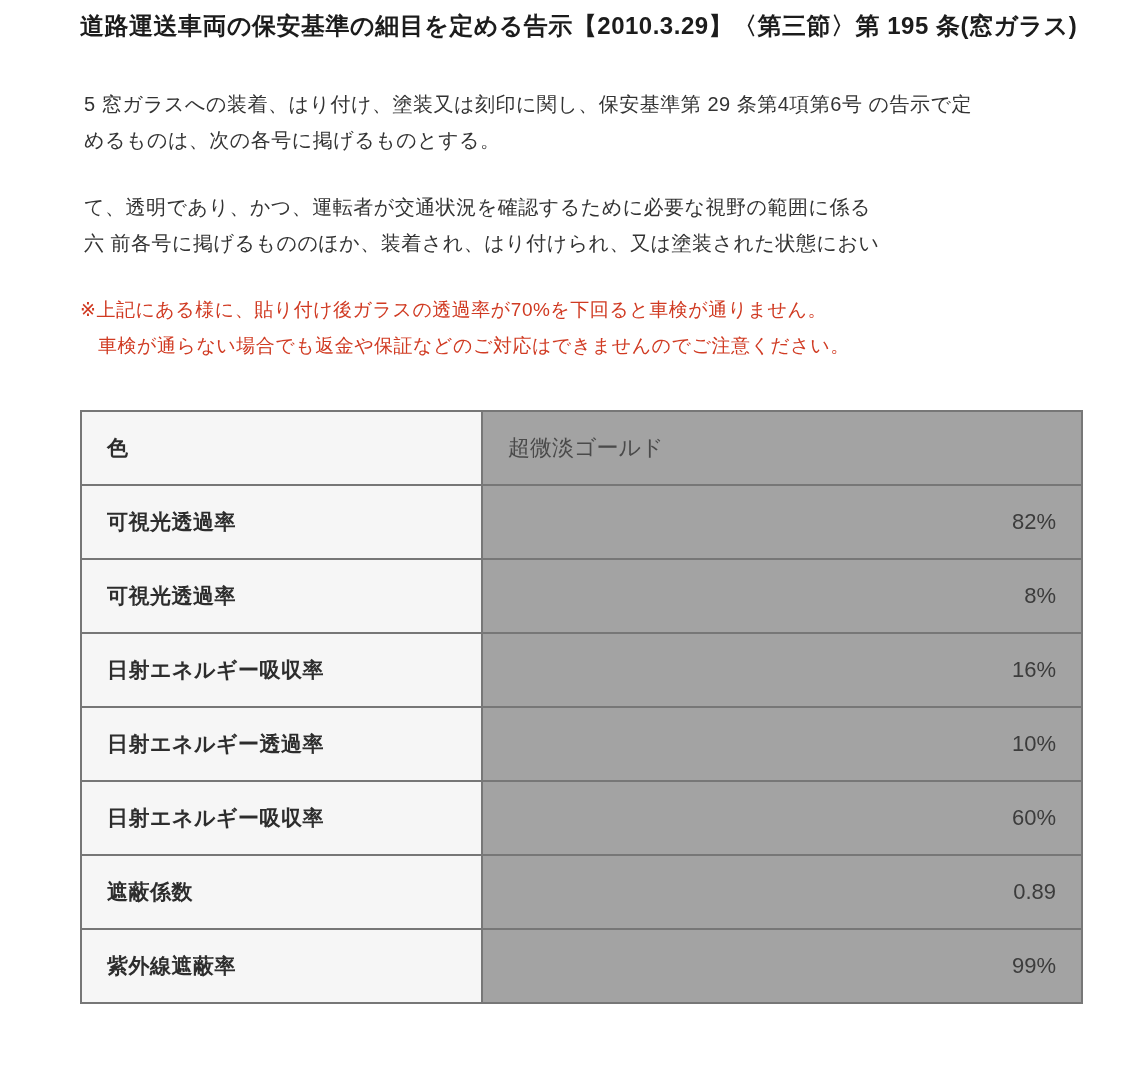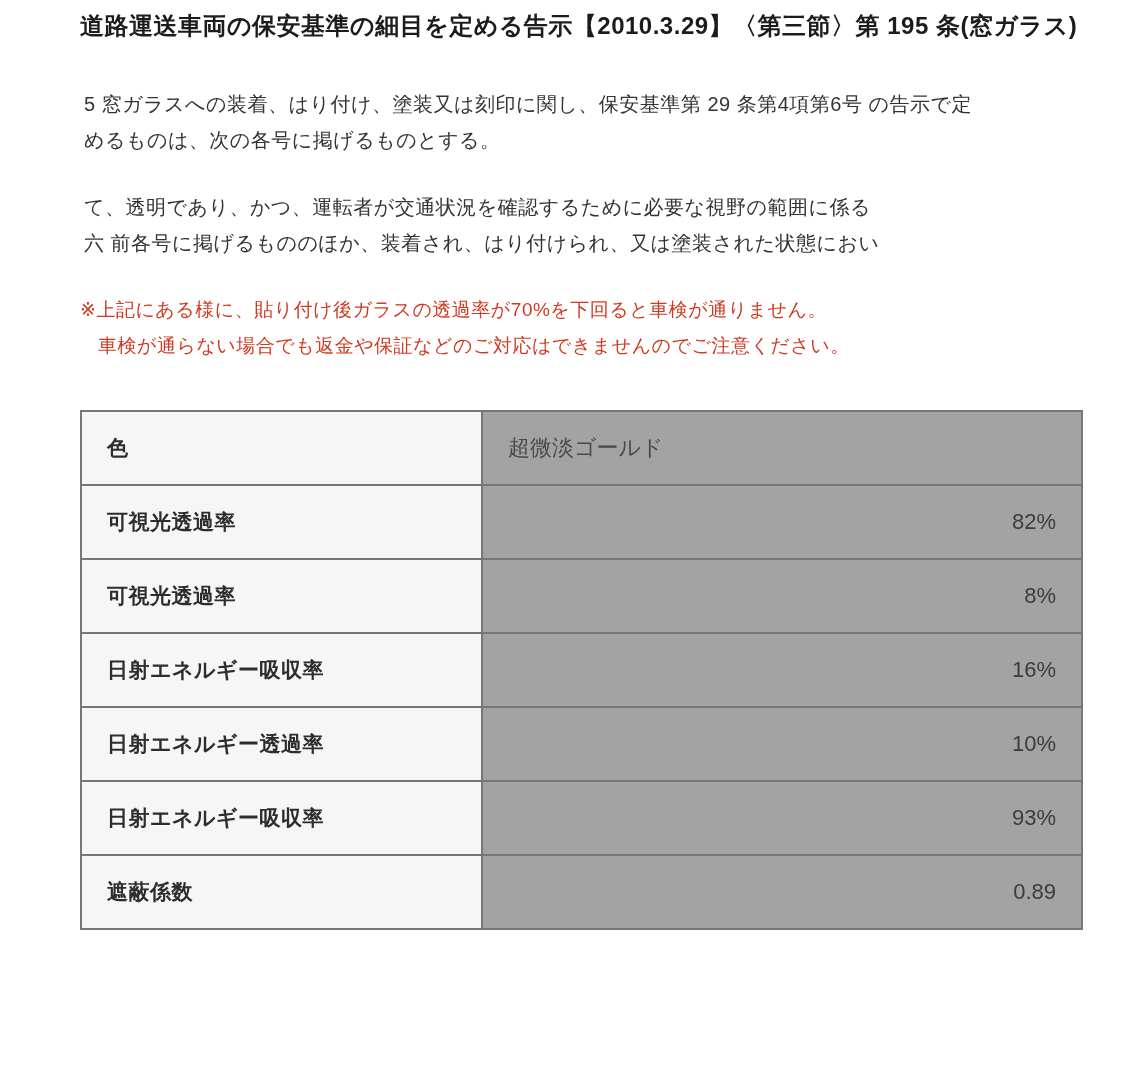--- a/index.html
+++ b/index.html
@@ -115,22 +115,26 @@
       <tr>
         <th>日射エネルギー吸収率</th>
         <td>16%</td>
       </tr>
       <tr>
         <th>日射エネルギー透過率</th>
         <td>10%</td>
       </tr>
       <tr>
         <th>日射エネルギー吸収率</th>
-        <td>93%</td>
+        <td>60%</td>
       </tr>
       <tr>
         <th>遮蔽係数</th>
         <td>0.89</td>
+      </tr>
+      <tr>
+        <th>紫外線遮蔽率</th>
+        <td>99%</td>
       </tr>
     </tbody>
   </table>
 
 </main>
 
 </body></html>

